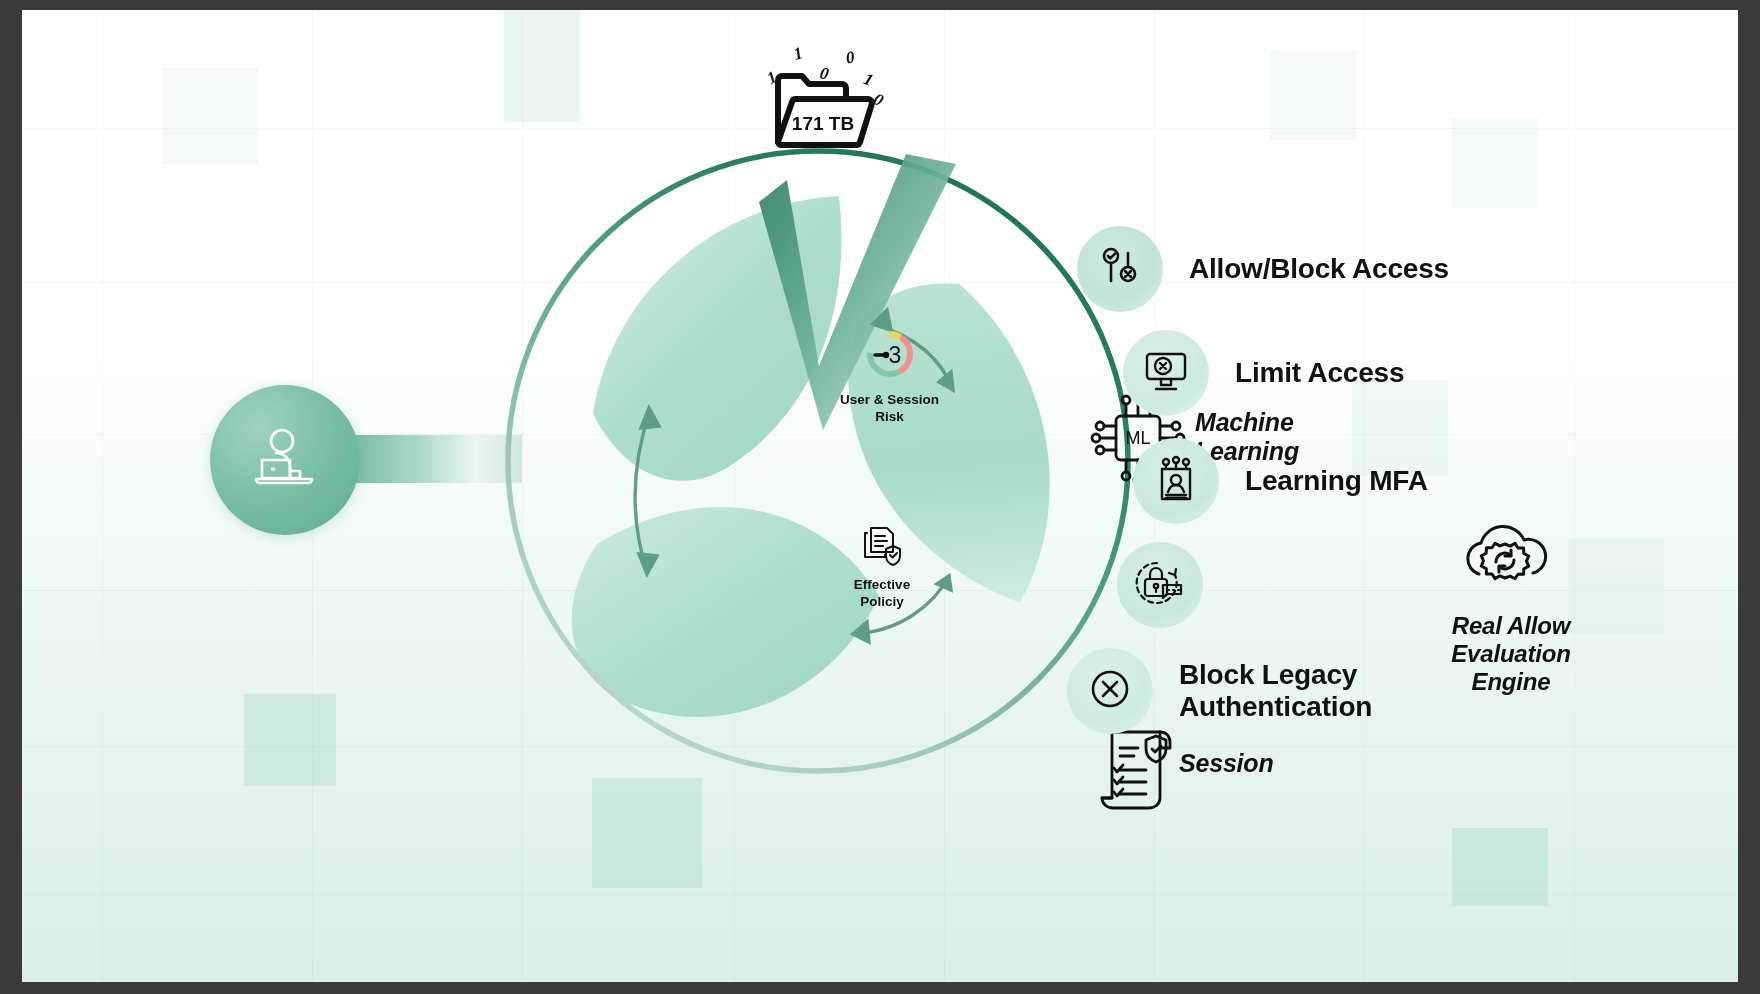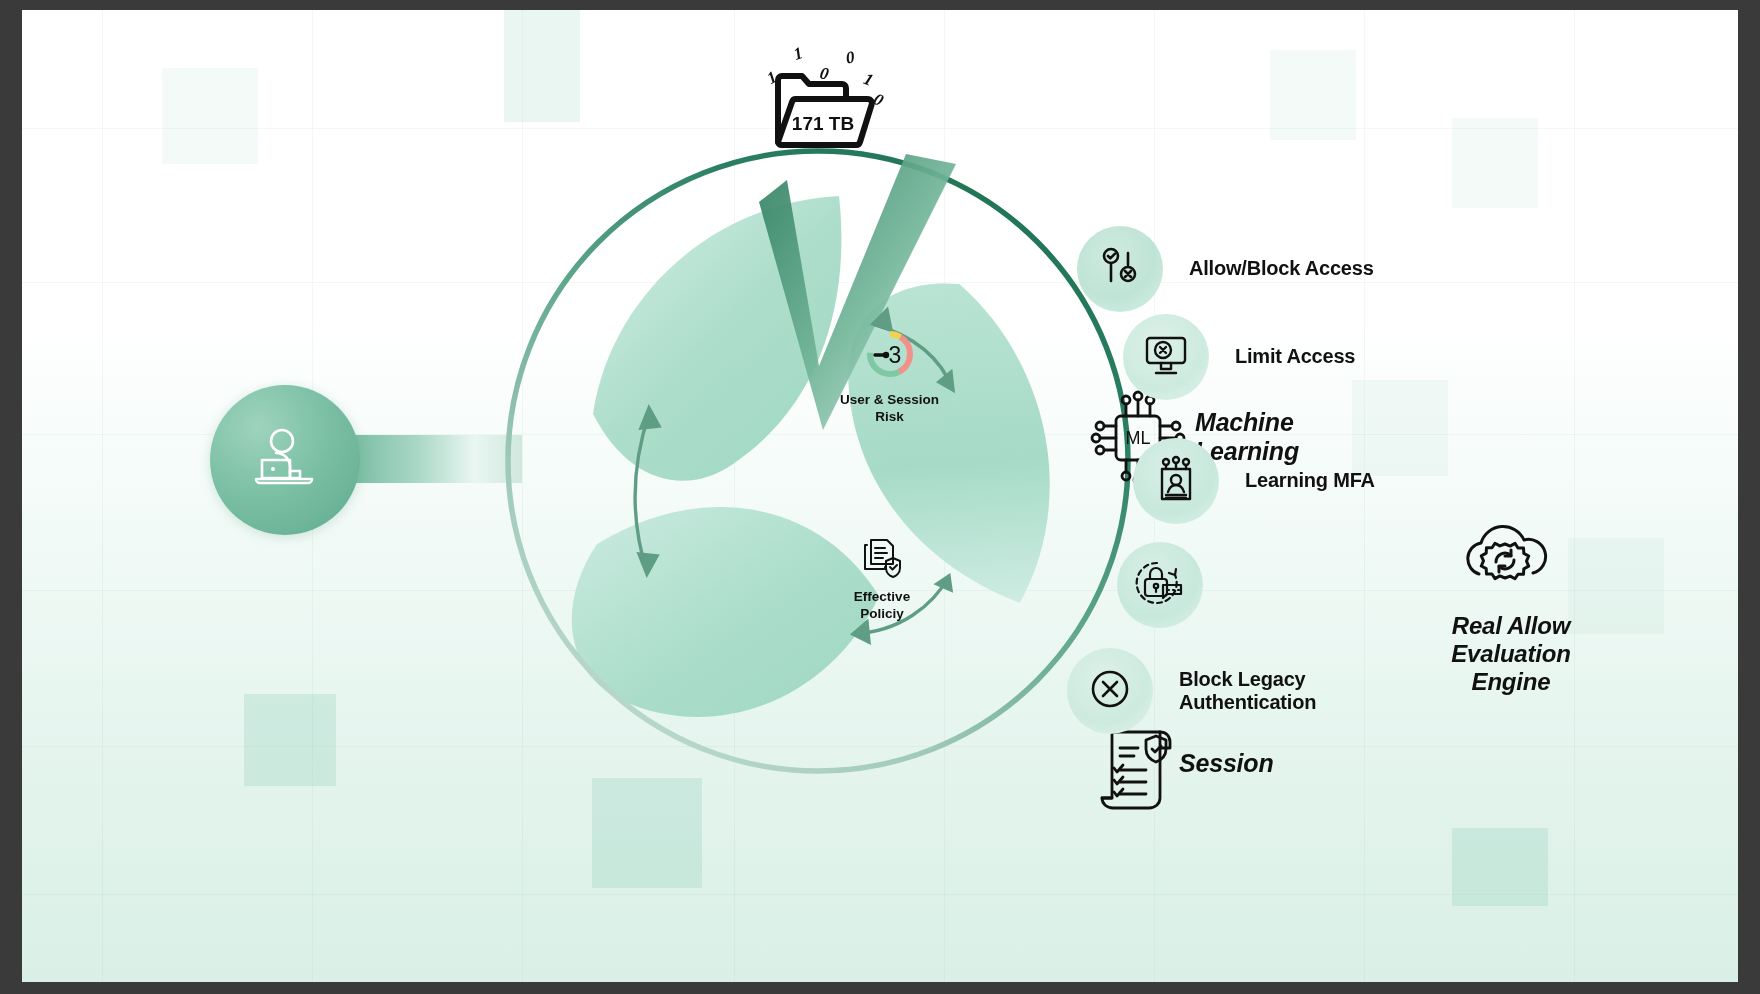--- a/index.html
+++ b/index.html
@@ -77,46 +77,46 @@
   #policies-icon { position:absolute; left:595px; top:578px; }
   #policies-label { left:678px; top:605px; font-size:25px; width:160px; }
 
   
   .mini { position:absolute; text-align:center; }
   .mini .cap {
     font-size:13.5px; font-weight:700; color:#111; line-height:1.25;
     margin-top:3px; white-space:nowrap;
   }
   #risk-node  { left:790px; top:315px; width:155px; }
-  #policy-node{ left:790px; top:524px; width:140px; }
+  #policy-node{ left:790px; top:512px; width:140px; }
 
   
   #folder { position:absolute; left:748px; top:32px; width:110px; height:110px; }
   .bit {
     position:absolute; font-size:17px; font-weight:700; color:#111;
     font-family:"Liberation Serif", serif; font-style:italic;
   }
 
   
   #outcomes { position:absolute; left:1055px; top:200px; width:560px; }
   .outcome { position:absolute; display:flex; align-items:center; }
   .bubble {
     width:86px; height:86px; border-radius:50%;
     display:flex; align-items:center; justify-content:center;
     flex:0 0 auto;
   }
   .bubble.g1 { background:radial-gradient(circle at 42% 35%, #cfeade 0%, #bfe4d6 55%, #d8f0e7 100%); }
   .bubble.g2 { background:radial-gradient(circle at 42% 35%, #dcf1e9 0%, #cdeade 60%, #e2f5ee 100%); }
   .bubble.g3 { background:radial-gradient(circle at 42% 35%, #d7efe6 0%, #c8e8dc 60%, #ddf3eb 100%); }
   .outcome-label {
-    margin-left:26px; font-size:20px; font-weight:700; color:#111;
+    margin-left:26px; font-size:28px; font-weight:700; color:#111;
     line-height:1.16; letter-spacing:-.2px; white-space:pre-line;
   }
   #o0 { left:0px;  top:16px; }
-  #o1 { left:46px; top:104px; }
+  #o1 { left:46px; top:120px; }
   #o2 { left:56px; top:228px; }
   #o3 { left:40px; top:332px; }
   #o4 { left:-10px;top:438px; }
 </style>
 </head>
 <body>
 
 <div id="frame">
 <div id="canvas">
 

